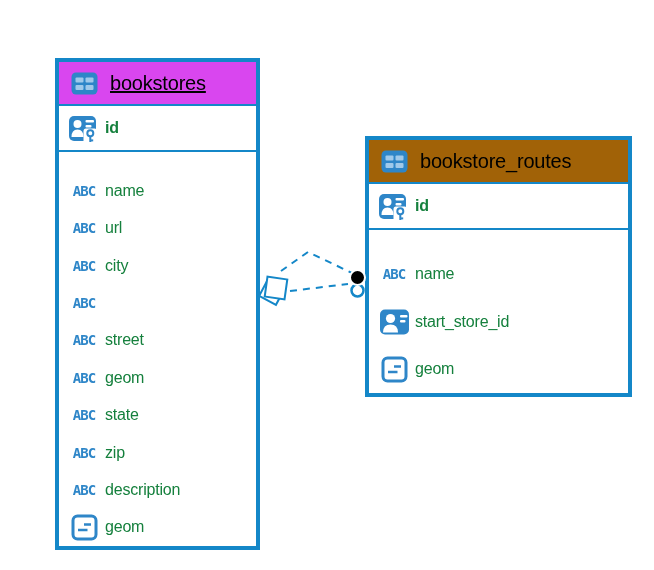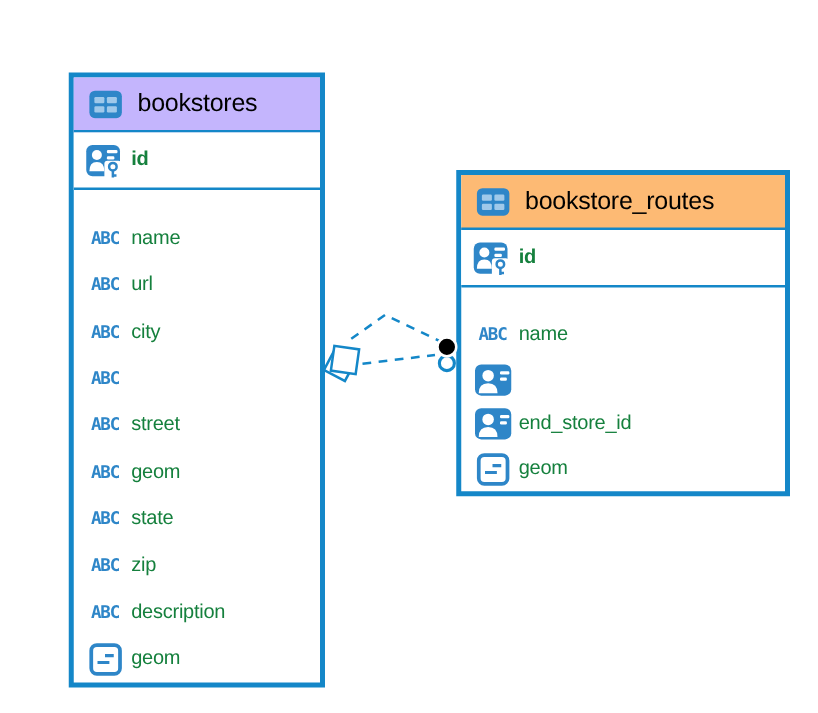--- a/index.html
+++ b/index.html
@@ -22,21 +22,21 @@
   .diamond{fill:#fff;stroke:var(--accent);stroke-width:2;}
   .ring{fill:#fff;stroke:var(--accent);stroke-width:2.5;}
   .dot{fill:#000;stroke:#fff;stroke-width:2;}
 </style>
 </head>
 <body>
 
 <div id="canvas">
   <div id="tables">
       <div class="table" style="left: 55px; top: 58px; width: 205px; height: 492px;">
-        <div class="thead" style="background: #c4b5fd;">
+        <div class="thead" style="background: #d946ef; text-decoration: underline;">
           <span class="cell-icon thead-icon">
             <svg width="27" height="23" viewBox="0 0 27 23">
               <rect x="0.5" y="0.5" width="26" height="22" rx="4.5" fill="#2e86c8"></rect>
               <rect x="4.5" y="5.5" width="8" height="5" rx="1" fill="#9fc9ea"></rect>
               <rect x="14.5" y="5.5" width="8" height="5" rx="1" fill="#9fc9ea"></rect>
               <rect x="4.5" y="13" width="8" height="5" rx="1" fill="#9fc9ea"></rect>
               <rect x="14.5" y="13" width="8" height="5" rx="1" fill="#9fc9ea"></rect>
             </svg>
           </span>
           <span class="title">bookstores</span>
@@ -117,21 +117,21 @@
                 <rect x="2" y="2" width="23" height="23" rx="4.5" fill="#fff" stroke="#2e86c8" stroke-width="3"></rect>
                 <line x1="13" y1="10.5" x2="20" y2="10.5" stroke="#2e86c8" stroke-width="2.5"></line>
                 <line x1="7" y1="16" x2="16.5" y2="16" stroke="#2e86c8" stroke-width="2.5"></line>
               </svg>
             </span>
             <span class="label">geom</span>
           </div>
         </div>
       </div>
       <div class="table" style="left: 365px; top: 136px; width: 267px; height: 261px;">
-        <div class="thead" style="background: #fdba74;">
+        <div class="thead" style="background: #a16207;">
           <span class="cell-icon thead-icon">
             <svg width="27" height="23" viewBox="0 0 27 23">
               <rect x="0.5" y="0.5" width="26" height="22" rx="4.5" fill="#2e86c8"></rect>
               <rect x="4.5" y="5.5" width="8" height="5" rx="1" fill="#9fc9ea"></rect>
               <rect x="14.5" y="5.5" width="8" height="5" rx="1" fill="#9fc9ea"></rect>
               <rect x="4.5" y="13" width="8" height="5" rx="1" fill="#9fc9ea"></rect>
               <rect x="14.5" y="13" width="8" height="5" rx="1" fill="#9fc9ea"></rect>
             </svg>
           </span>
           <span class="title">bookstore_routes</span>
@@ -162,32 +162,21 @@
           <div class="col-row">
             <span class="cell-icon">
               <svg width="31" height="28" viewBox="0 0 31 28">
                 <rect x="1" y="1.5" width="29" height="25" rx="5" fill="#2e86c8"></rect>
                 <circle cx="11.5" cy="10.5" r="4.6" fill="#fff"></circle>
                 <path d="M 4 24.5 Q 4 16.5 11.5 16.5 Q 19 16.5 19 24.5 Z" fill="#fff"></path>
                 <rect x="21" y="7" width="7.5" height="2.6" rx="1" fill="#fff"></rect>
                 <rect x="21" y="12" width="5.5" height="2.6" rx="1" fill="#fff"></rect>
               </svg>
             </span>
-          </div>
-          <div class="col-row">
-            <span class="cell-icon">
-              <svg width="31" height="28" viewBox="0 0 31 28">
-                <rect x="1" y="1.5" width="29" height="25" rx="5" fill="#2e86c8"></rect>
-                <circle cx="11.5" cy="10.5" r="4.6" fill="#fff"></circle>
-                <path d="M 4 24.5 Q 4 16.5 11.5 16.5 Q 19 16.5 19 24.5 Z" fill="#fff"></path>
-                <rect x="21" y="7" width="7.5" height="2.6" rx="1" fill="#fff"></rect>
-                <rect x="21" y="12" width="5.5" height="2.6" rx="1" fill="#fff"></rect>
-              </svg>
-            </span>
-            <span class="label">end_store_id</span>
+            <span class="label">start_store_id</span>
           </div>
           <div class="col-row">
             <span class="cell-icon">
               <svg width="27" height="27" viewBox="0 0 27 27">
                 <rect x="2" y="2" width="23" height="23" rx="4.5" fill="#fff" stroke="#2e86c8" stroke-width="3"></rect>
                 <line x1="13" y1="10.5" x2="20" y2="10.5" stroke="#2e86c8" stroke-width="2.5"></line>
                 <line x1="7" y1="16" x2="16.5" y2="16" stroke="#2e86c8" stroke-width="2.5"></line>
               </svg>
             </span>
             <span class="label">geom</span>

